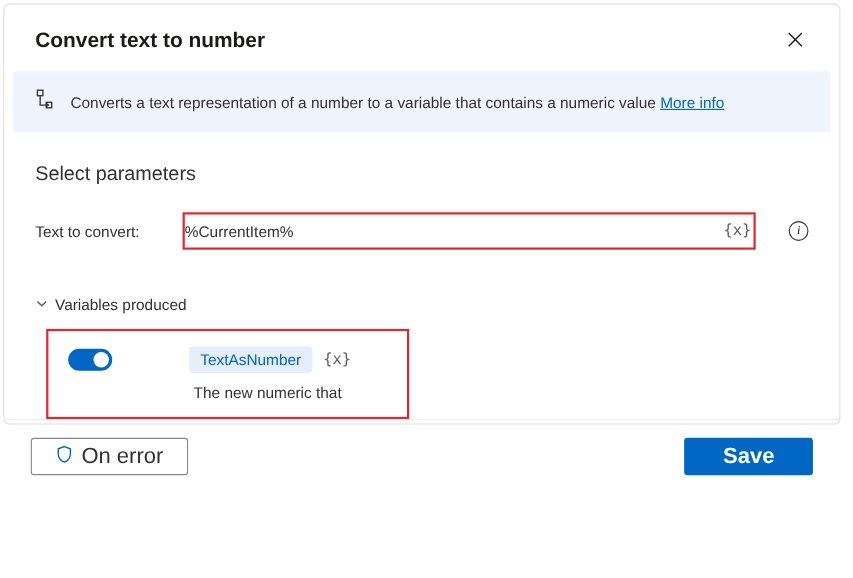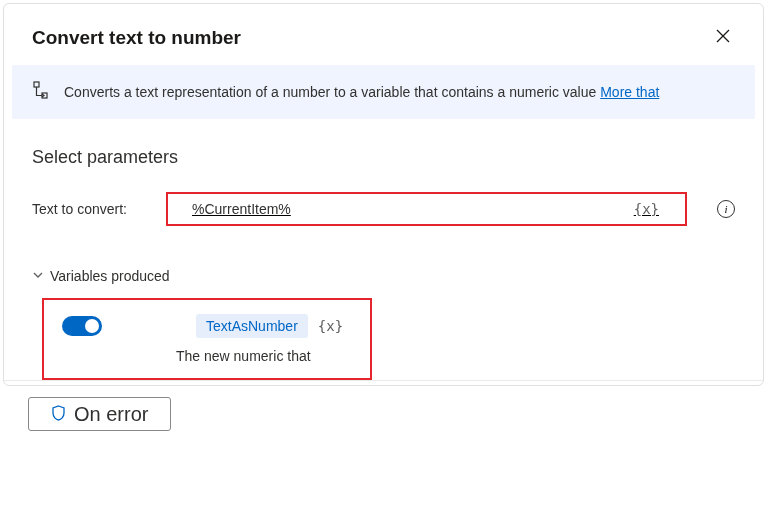--- a/index.html
+++ b/index.html
@@ -75,22 +75,21 @@
       color: #323130;
       min-width: 110px;
     }
     .input-wrap {
       flex: 1;
       position: relative;
       border: 2px solid #e3262d;
       height: 34px;
       display: flex;
       align-items: center;
-      padding: 0 24px;
-      text-decoration: underline;
+      padding: 0 0;
     }
     .input-wrap input {
       flex: 1;
       border: none;
       outline: none;
       font-size: 14px;
       color: #323130;
       background: transparent;
     }
     .var-icon {
@@ -130,21 +129,21 @@
     }
     .var-box {
       border: 2px solid #e3262d;
       padding: 14px 18px;
       width: 330px;
       margin-left: 10px;
     }
     .var-box-row1 {
       display: flex;
       align-items: center;
-      gap: 94px;
+      gap: 70px;
     }
     .toggle {
       width: 40px;
       height: 20px;
       background: #0067c5;
       border-radius: 10px;
       position: relative;
       cursor: pointer;
     }
     .toggle::after {
@@ -228,21 +227,21 @@
 
   <div class="info-banner">
     <span>
       <svg width="18" height="18" viewBox="0 0 18 18" fill="none" stroke="#323130" stroke-width="1.2">
         <rect x="2" y="1" width="5" height="5"></rect>
         <rect x="10" y="12" width="5" height="5"></rect>
         <path d="M4.5 6 V14.5 H10 M10 13 l2 1.5 l-2 1.5"></path>
       </svg>
     </span>
     <div class="banner-text">
-      <span>Converts a text representation of a number to a variable that contains a numeric value </span><a href="#">More that</a>
+      <span>Converts a text representation of a number to a variable that contains a numeric value </span><a href="#">More info</a>
     </div>
   </div>
 
   <div class="content">
     <div class="section-title">Select parameters</div>
 
     <div class="param-row">
       <div class="param-label">Text to convert:</div>
       <div class="input-wrap">
         <input type="text" value="%CurrentItem%" style="">
@@ -277,16 +276,17 @@
   <div class="footer">
     <button class="btn btn-outline">
       <span class="shield-icon">
         <svg width="15" height="16" viewBox="0 0 15 16" fill="none" stroke="#0067c5" stroke-width="1.3">
             <path d="M7.5 1 L13 3 V8 C13 12 10 14.5 7.5 15 C5 14.5 2 12 2 8 V3 Z"></path>
           </svg>
       </span>
       <span>On error</span>
     </button>
     <div class="footer-right">
+      <button class="btn btn-primary">Save</button>
     </div>
   </div>
 
 </div>
 
 </body></html>

